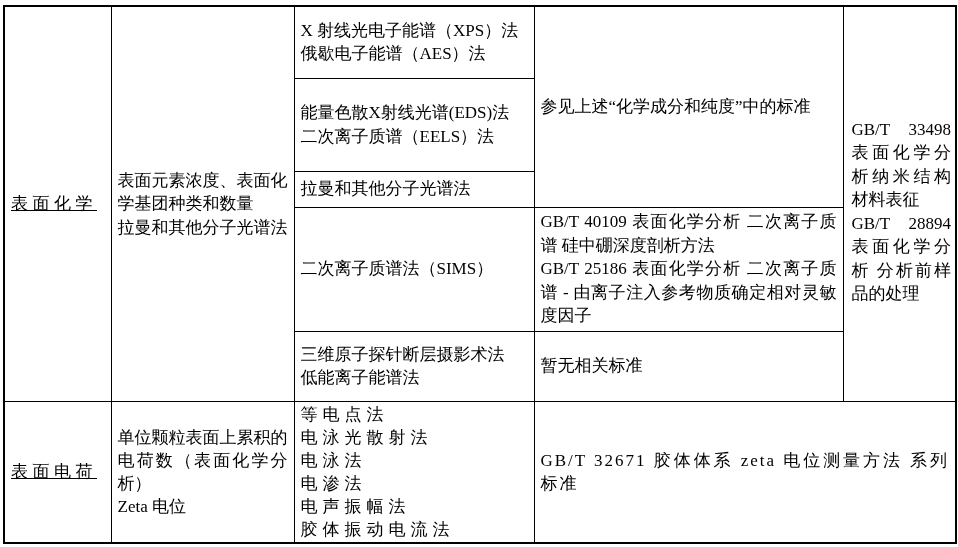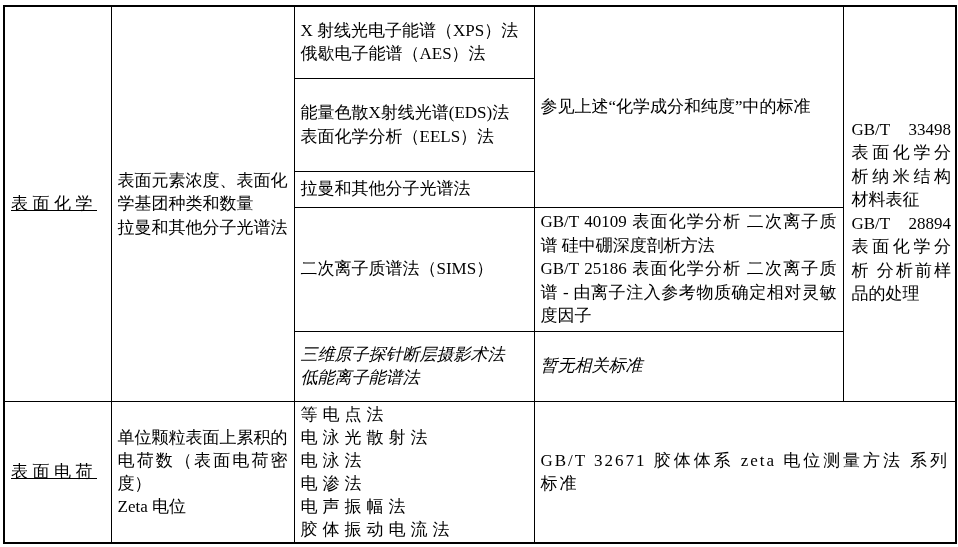--- a/index.html
+++ b/index.html
@@ -32,21 +32,21 @@
     padding: 1px 6px;
     text-align: justify;
     text-justify: inter-ideograph;
     overflow: hidden;
     word-break: break-word;
   }
   tr.r1 { height: 72px; }
   tr.r2 { height: 93px; }
   tr.r3 { height: 36px; }
   tr.r4 { height: 124px; }
-  tr.r5 { height: 70px; font-style: italic; }
+  tr.r5 { height: 70px; }
   tr.r6 { height: 140px; }
 
   td.cat {
     text-align: left;
     letter-spacing: 4.5px;
     padding-left: 6px;
     white-space: nowrap;
     text-decoration: underline;
   }
   td.method { }
@@ -85,21 +85,21 @@
           <div>参见上述“化学成分和纯度”中的标准</div>
         </td>
         <td class="side" rowspan="5">
           <div>GB/T 33498 表面化学分析纳米结构材料表征</div>
           <div>GB/T 28894 表面化学分析 分析前样品的处理</div>
         </td>
       </tr>
       <tr class="r2">
         <td class="method">
           <div>能量色散X射线光谱(EDS)法</div>
-          <div>表面化学分析（EELS）法</div>
+          <div>二次离子质谱（EELS）法</div>
         </td>
       </tr>
       <tr class="r3">
         <td class="method no-justify">
           <div>拉曼和其他分子光谱法</div>
         </td>
       </tr>
       <tr class="r4">
         <td class="method no-justify">
           <div>二次离子质谱法（SIMS）</div>
@@ -116,21 +116,21 @@
         </td>
         <td class="std no-justify">
           <div>暂无相关标准</div>
         </td>
       </tr>
       <tr class="r6">
         <td class="cat">
           <span>表面电荷</span>
         </td>
         <td class="prop">
-          <div>单位颗粒表面上累积的电荷数（表面电荷密度）</div>
+          <div>单位颗粒表面上累积的电荷数（表面化学分析）</div>
           <div>Zeta 电位</div>
         </td>
         <td class="method no-justify">
           <div class="m-line">等电点法</div>
           <div class="m-line">电泳光散射法</div>
           <div class="m-line">电泳法</div>
           <div class="m-line">电渗法</div>
           <div class="m-line">电声振幅法</div>
           <div class="m-line">胶体振动电流法</div>
         </td>

